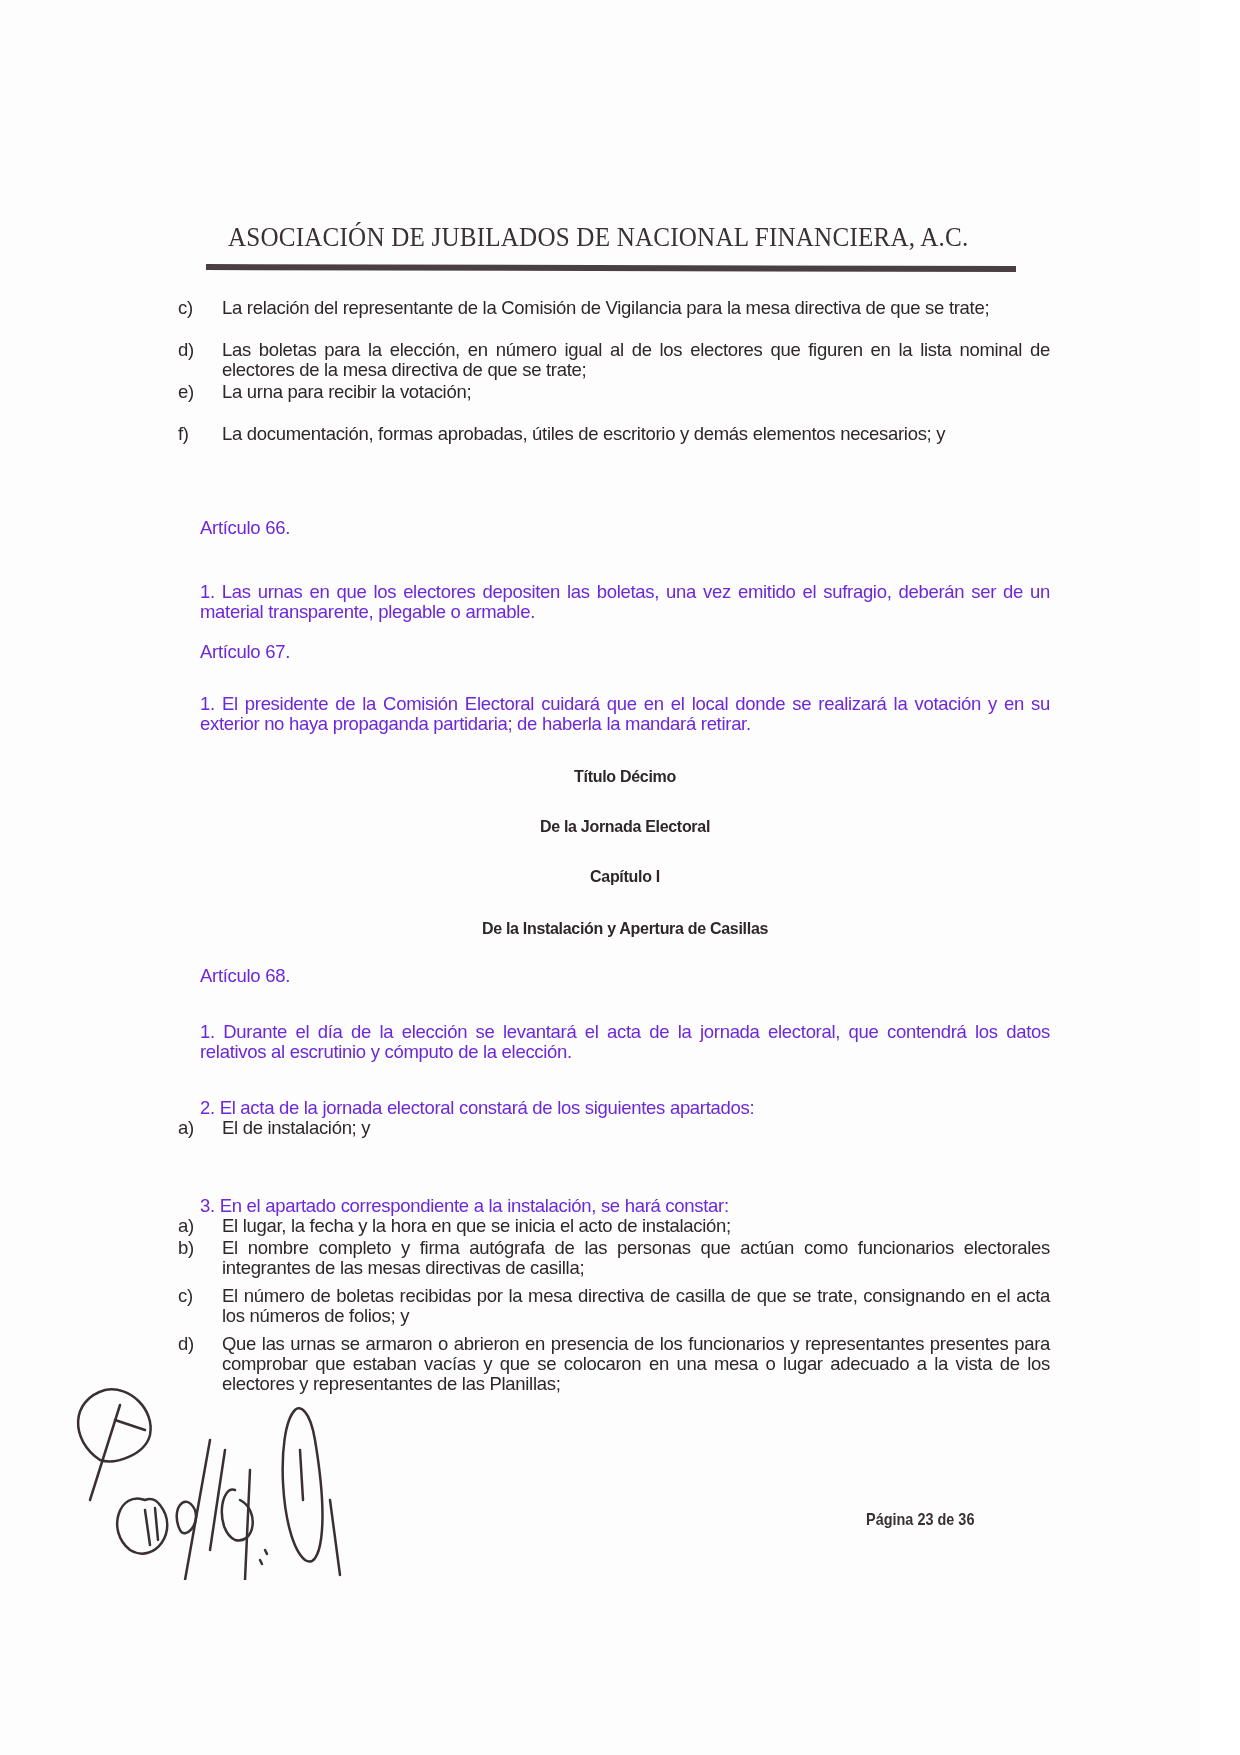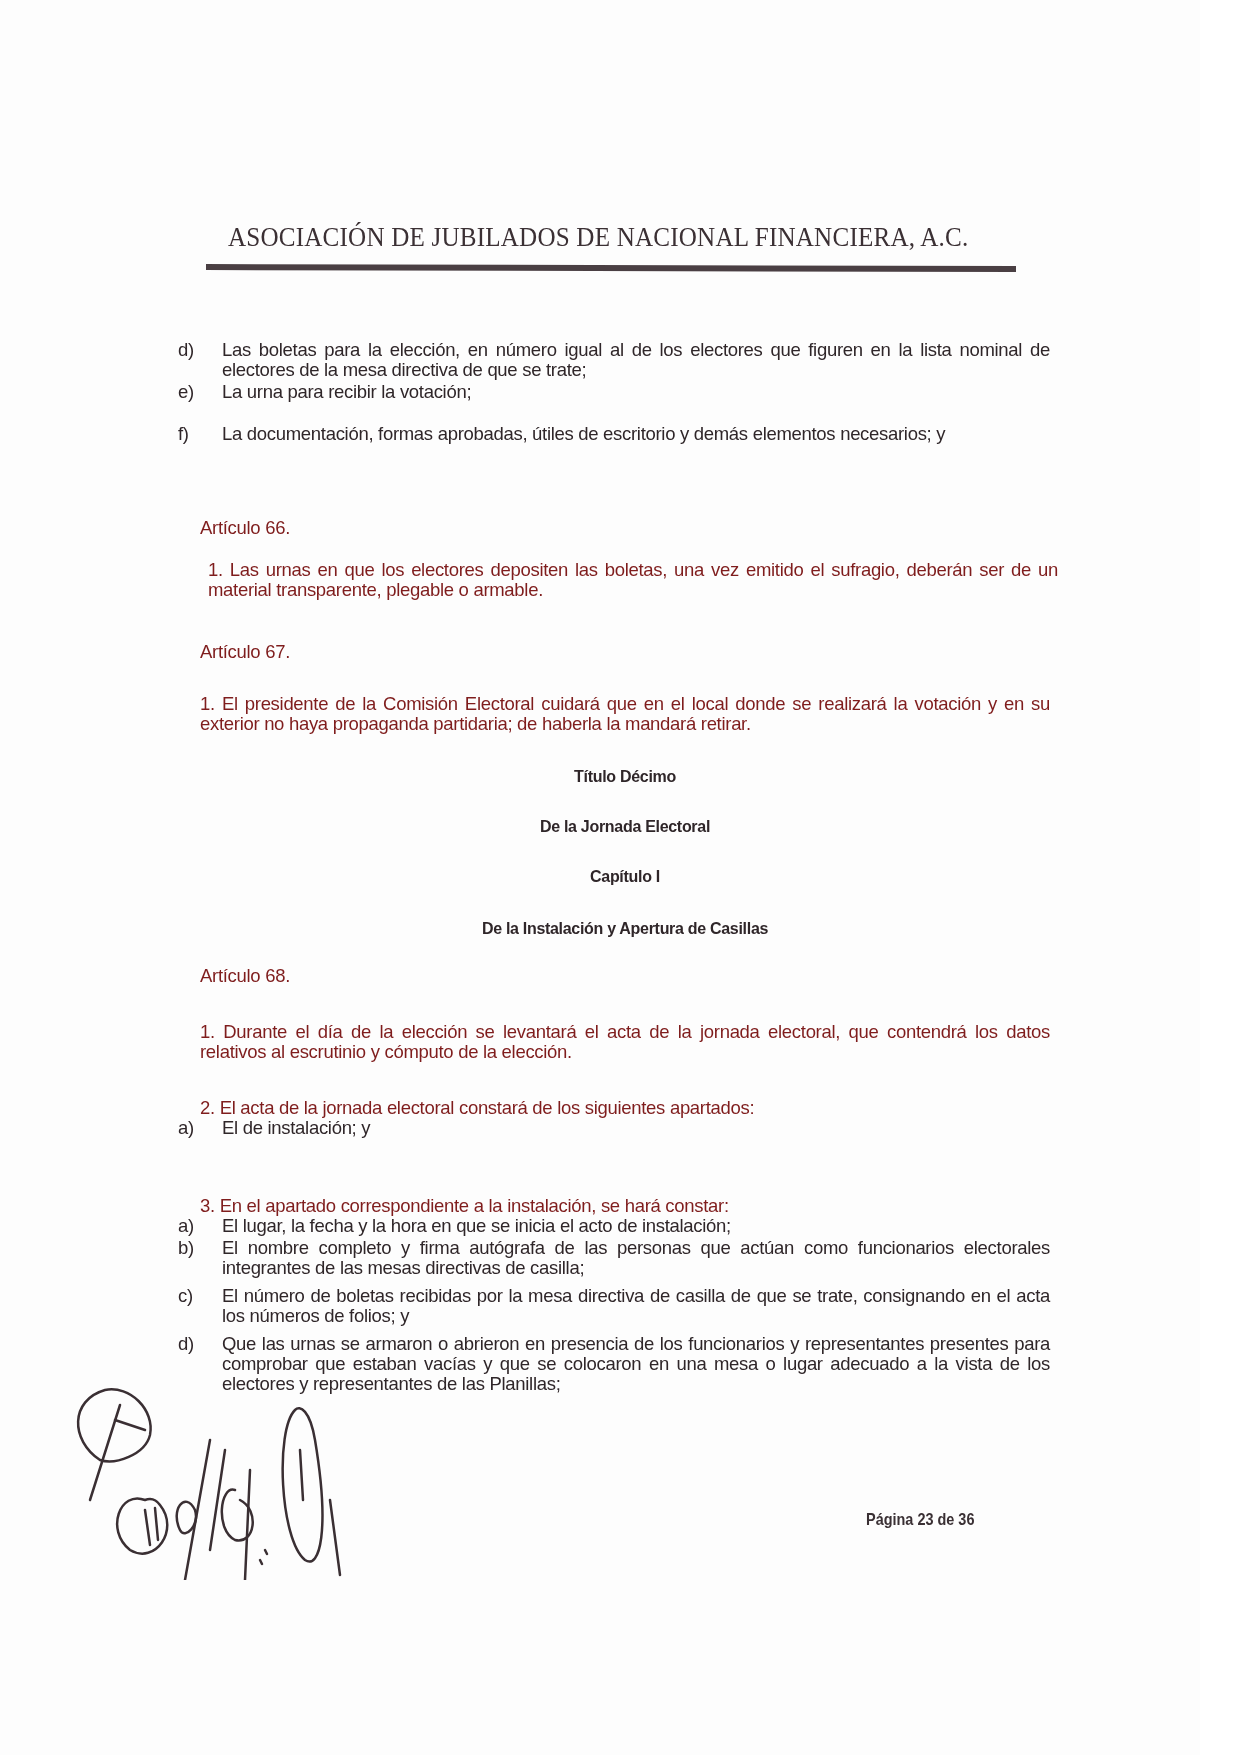--- a/index.html
+++ b/index.html
@@ -10,21 +10,21 @@
     font-family: "Liberation Serif", serif; font-size: 27px; letter-spacing: 0.2px;
     color: #3b3034; white-space: nowrap; transform: scaleX(0.93); transform-origin: left;
   }
   .header-rule {
     position: absolute; left: 206px; top: 264px; width: 810px; height: 6px;
     background: #4a3f43; transform: rotate(0.15deg); transform-origin: left;
   }
   .body-text {
     position: absolute; left: 200px; width: 850px;
     font-family: "Liberation Sans", sans-serif; font-size: 18.5px; line-height: 20px;
-    color: #7f1d1d; letter-spacing: -0.3px;
+    color: #6d28d9; letter-spacing: -0.3px;
   }
   .justify { text-align: justify; text-align-last: left; }
   .item { position: absolute; left: 200px; width: 850px; font-family: "Liberation Sans", sans-serif; font-size: 18.5px; line-height: 20px; color: #2f2629; letter-spacing: -0.3px; }
   .item .lbl { display: inline-block; width: 22px; }
   .item .cont { padding-left: 22px; text-indent: -22px; text-align: justify; }
   .center-heading {
     position: absolute; left: 200px; width: 850px; text-align: center;
     font-family: "Liberation Sans", sans-serif; font-weight: bold; font-size: 16px; color: #2f2629; letter-spacing: -0.3px;
   }
   .page-number {
@@ -35,32 +35,35 @@
   .signature { position: absolute; left: 60px; top: 1380px; width: 360px; height: 200px; }
 </style>
 </head>
 <body>
 
 <div class="page">
 
   <div class="header-title">ASOCIACIÓN DE JUBILADOS DE NACIONAL FINANCIERA, A.C.</div>
   <div class="header-rule"></div>
 
+  <div class="item" style="top:298px;">
+    <div class="cont"><span class="lbl">c)</span><span>La relación del representante de la Comisión de Vigilancia para la mesa directiva de que se trate;</span></div>
+  </div>
   <div class="item" style="top:340px;">
     <div class="cont"><span class="lbl">d)</span><span>Las boletas para la elección, en número igual al de los electores que figuren en la lista nominal de electores de la mesa directiva de que se trate;</span></div>
   </div>
   <div class="item" style="top:382px;">
     <div class="cont"><span class="lbl">e)</span><span>La urna para recibir la votación;</span></div>
   </div>
   <div class="item" style="top:424px;">
     <div class="cont"><span class="lbl">f)</span><span>La documentación, formas aprobadas, útiles de escritorio y demás elementos necesarios; y</span></div>
   </div>
 
   <div class="body-text" style="top:518px;">Artículo 66.</div>
-  <div class="body-text justify" style="top:560px;margin-left:8px;">1. Las urnas en que los electores depositen las boletas, una vez emitido el sufragio, deberán ser de un material transparente, plegable o armable.</div>
+  <div class="body-text justify" style="top:582px;">1. Las urnas en que los electores depositen las boletas, una vez emitido el sufragio, deberán ser de un material transparente, plegable o armable.</div>
 
   <div class="body-text" style="top:642px;">Artículo 67.</div>
   <div class="body-text justify" style="top:694px;">1. El presidente de la Comisión Electoral cuidará que en el local donde se realizará la votación y en su exterior no haya propaganda partidaria; de haberla la mandará retirar.</div>
 
   <div class="center-heading" style="top:768px;">Título Décimo</div>
   <div class="center-heading" style="top:818px;">De la Jornada Electoral</div>
   <div class="center-heading" style="top:868px;">Capítulo I</div>
   <div class="center-heading" style="top:920px;">De la Instalación y Apertura de Casillas</div>
 
   <div class="body-text" style="top:966px;">Artículo 68.</div>

